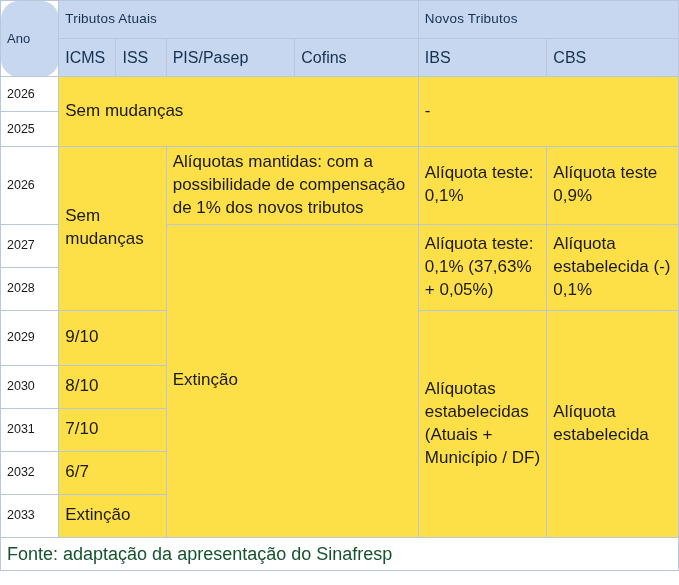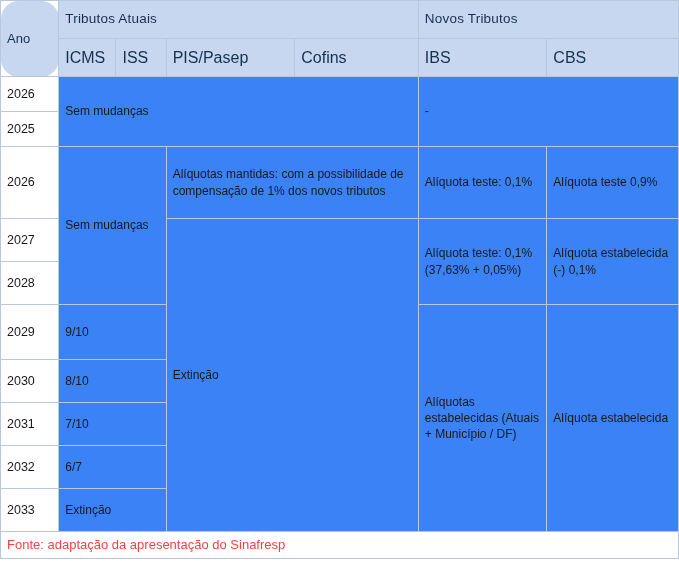--- a/index.html
+++ b/index.html
@@ -51,28 +51,28 @@
   .hdr-year {
     font-size: 13px;
     border-radius: 18px;
   }
   .year-cell {
     font-size: 12.5px;
     color: #1a1a1a;
     background: #ffffff;
   }
   .body-cell {
-    font-size: 12px;
-    background: #3b82f6;
+    font-size: 17px;
+    background: #fde047;
   }
   .src-row td {
     border: none;
     text-align: right;
-    font-size: 13px;
-    color: #ef4444;
+    font-size: 18px;
+    color: #14532d;
     padding-top: 10px;
     padding-right: 6px;
   }
   
   col.c-ano   { width: 58px; }
   col.c-icms  { width: 57px; }
   col.c-iss   { width: 50px; }
   col.c-pis   { width: 128px; }
   col.c-cofins{ width: 123px; }
   col.c-ibs   { width: 128px; }

